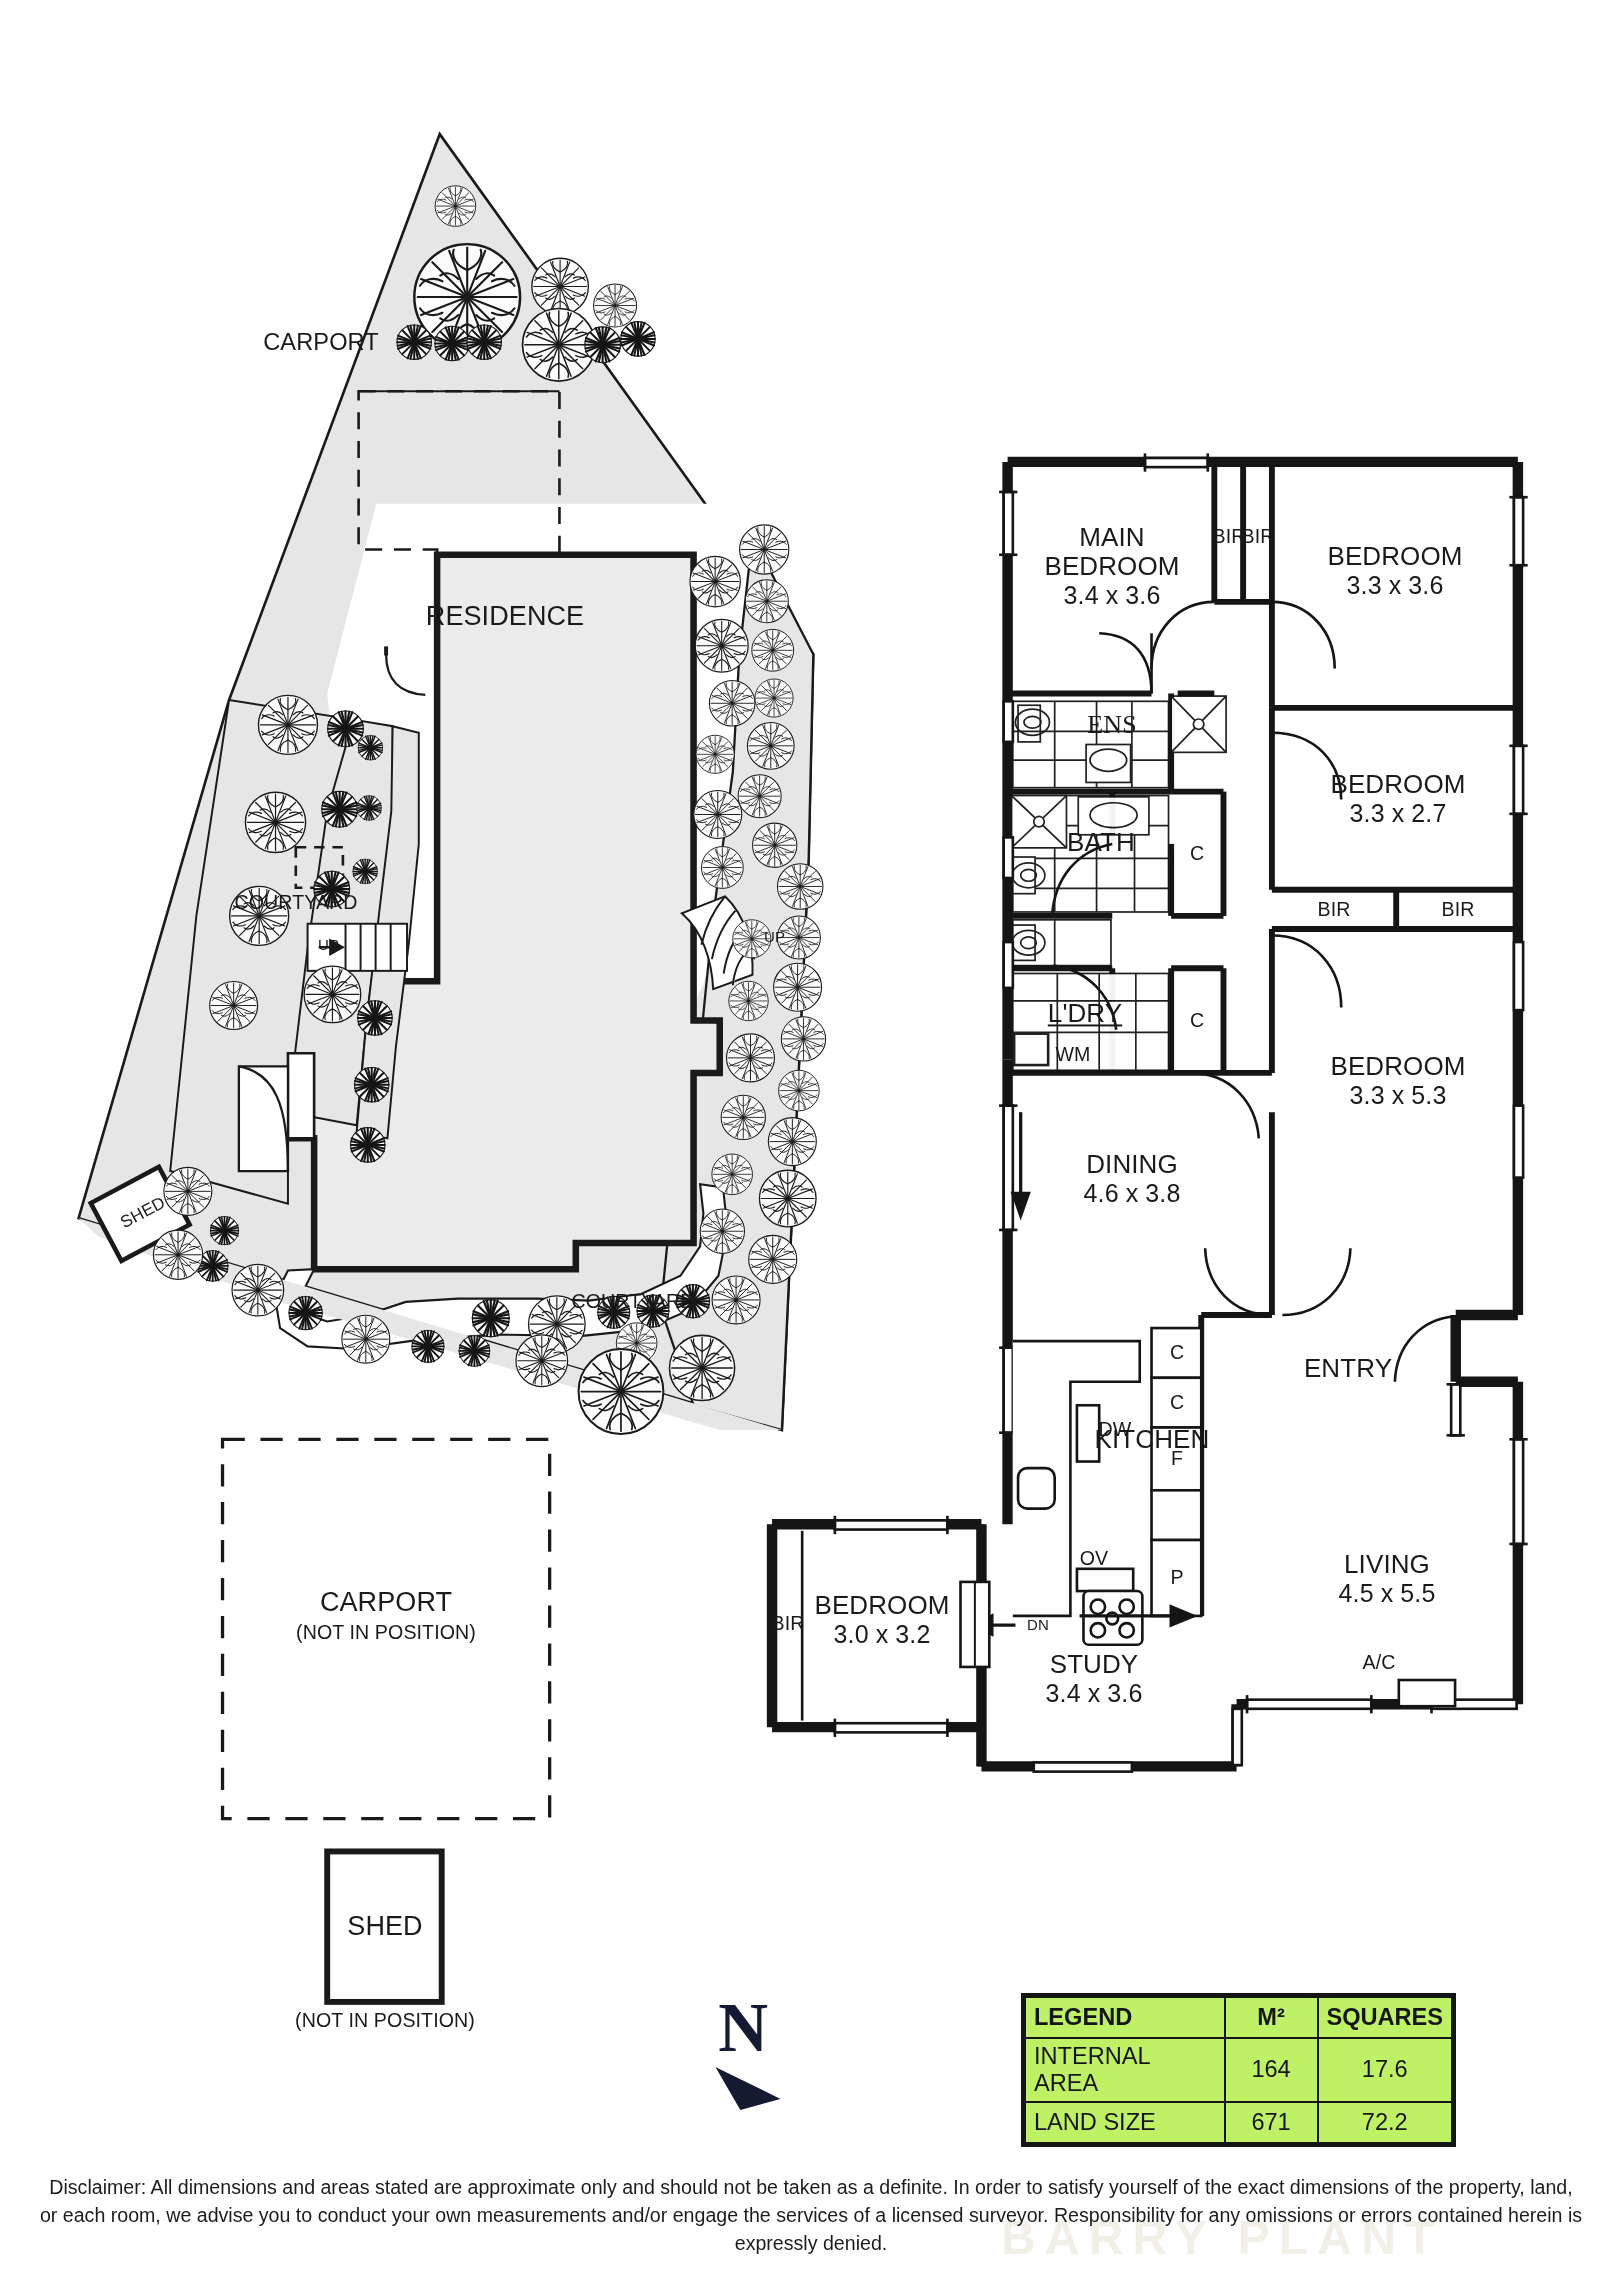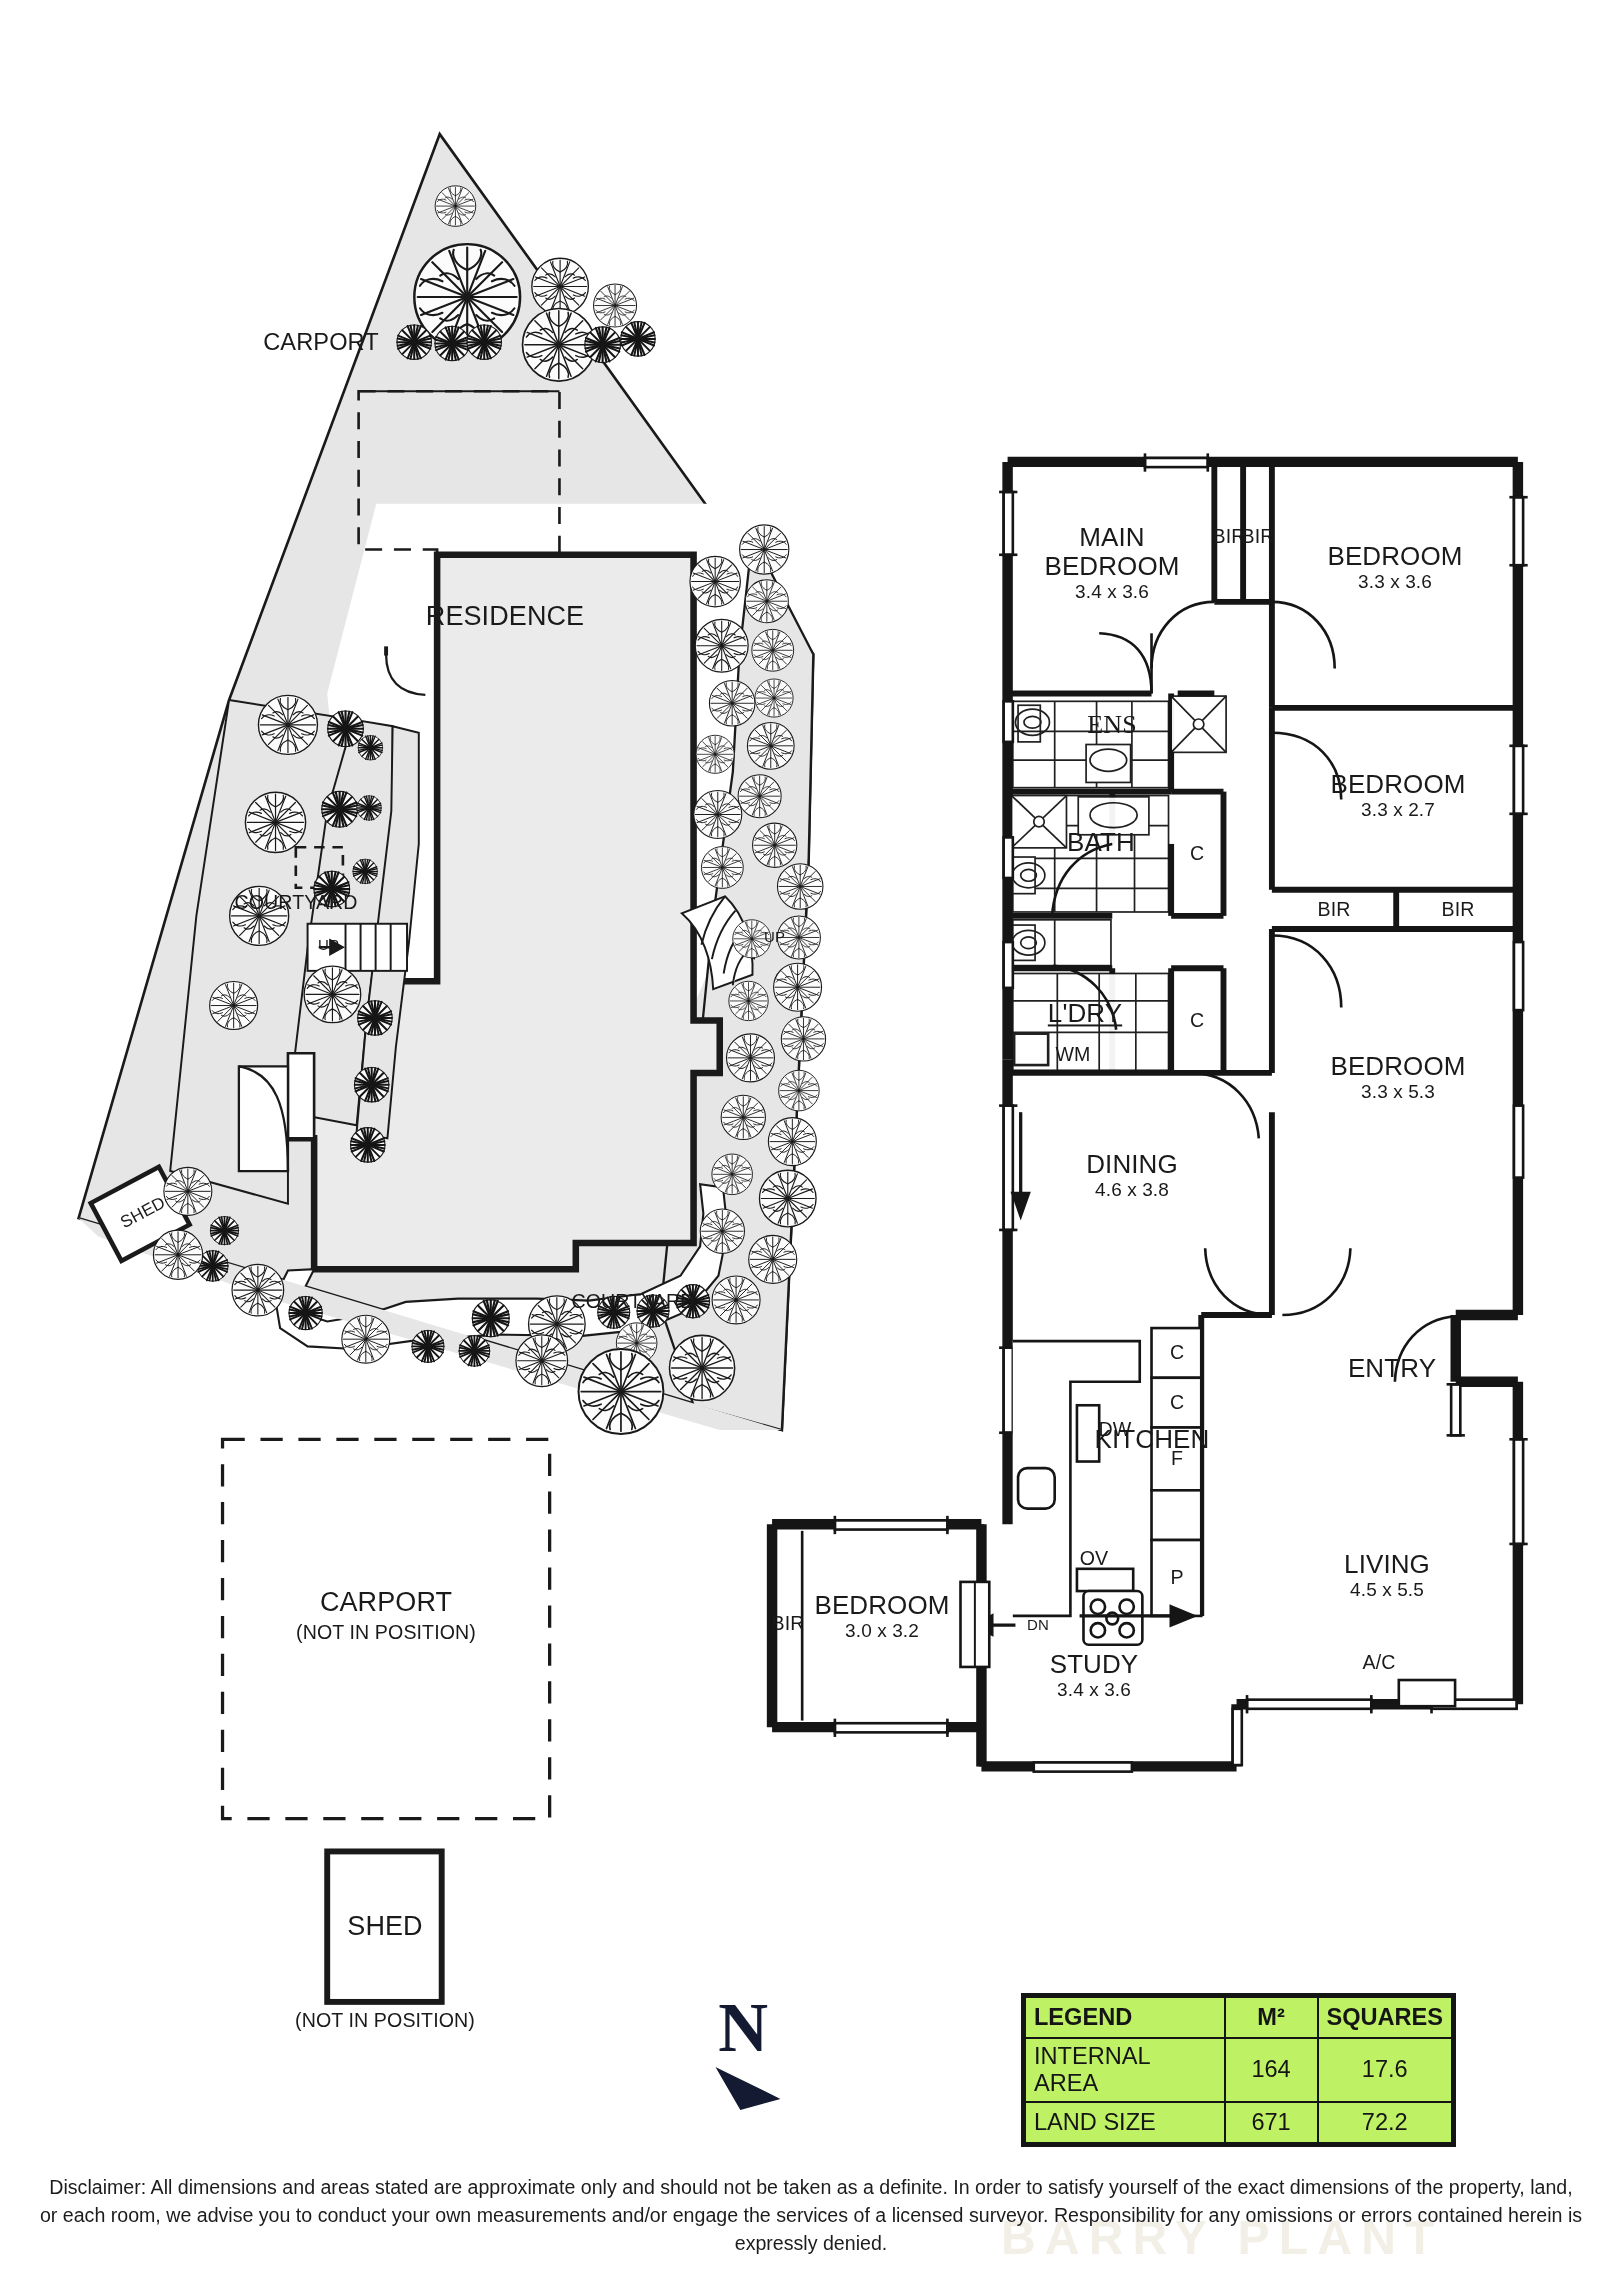--- a/index.html
+++ b/index.html
@@ -22,21 +22,21 @@
   .lbl {
     position: absolute;
     color: #1a1a1a;
     font-family: "Liberation Sans", sans-serif;
     white-space: nowrap;
     line-height: 1.12;
     text-align: center;
     letter-spacing: 0.1px;
   }
   .lbl.room { font-size: 26px; }
-  .lbl.room .dim { display:block; font-size: 19px; }
+  .lbl.room .dim { display:block; font-size: 25px; }
   .lbl.big { font-size: 27px; }
   .lbl.site { font-size: 23.6px; }
   .lbl.sm { font-size: 19.6px; }
   .lbl.xs { font-size: 17px; }
   .lbl.tiny { font-size: 15px; }
   .rot90 { transform: translateX(-50%) rotate(-90deg); transform-origin: center center; }
   .ctr { transform: translate(-50%, -50%); }
   .ctrx { transform: translateX(-50%); }
 
   
@@ -585,21 +585,21 @@
   <div class="lbl room ctrx" style="left:1094px; top:1650px;">
     <span>STUDY</span>
     <span class="dim">3.4 x 3.6</span>
   </div>
 
   <div class="lbl room ctr" style="left:1112px; top:725px;font-family:Liberation Serif, serif;">ENS</div>
   <div class="lbl room ctr" style="left:1101px; top:843px;">BATH</div>
   <div class="lbl room ctr" style="left:1085px; top:1014px;text-decoration:underline;">L'DRY</div>
   <div class="lbl sm ctr" style="left:1073px; top:1055px;">WM</div>
   <div class="lbl room ctr rot90" style="left:1152px; top:1440px;">KITCHEN</div>
-  <div class="lbl room ctr" style="left:1392px; top:1369px;">ENTRY</div>
+  <div class="lbl room ctr" style="left:1348px; top:1369px;">ENTRY</div>
   <div class="lbl sm ctr rot90" style="left:1115px; top:1430px;">DW</div>
   <div class="lbl sm ctr" style="left:1094px; top:1559px;">OV</div>
   <div class="lbl sm ctr" style="left:1379px; top:1663px;">A/C</div>
   <div class="lbl tiny ctr" style="left:1038px; top:1625px;">DN</div>
 
   <div class="lbl sm ctr rot90" style="left:1229px; top:537px;">BIR</div>
   <div class="lbl sm ctr rot90" style="left:1258px; top:537px;">BIR</div>
   <div class="lbl sm ctr" style="left:1334px; top:910px;">BIR</div>
   <div class="lbl sm ctr" style="left:1458px; top:910px;">BIR</div>
   <div class="lbl sm ctr rot90" style="left:788px; top:1624px;">BIR</div>

